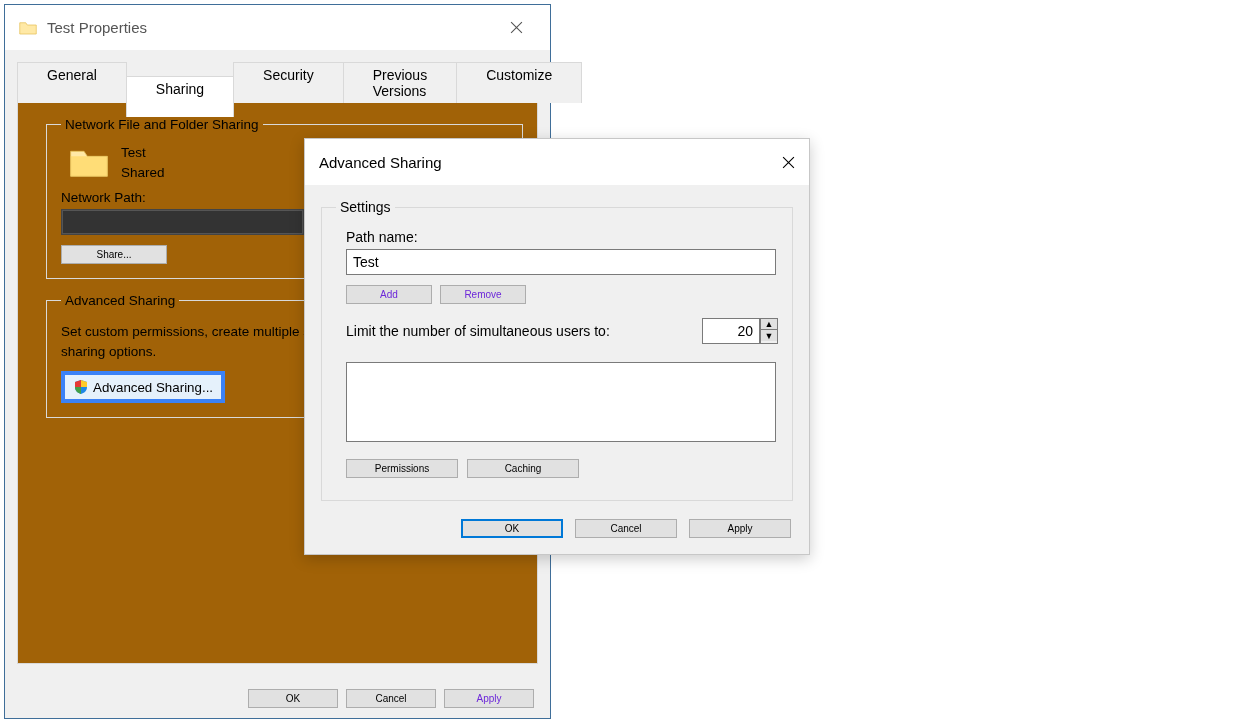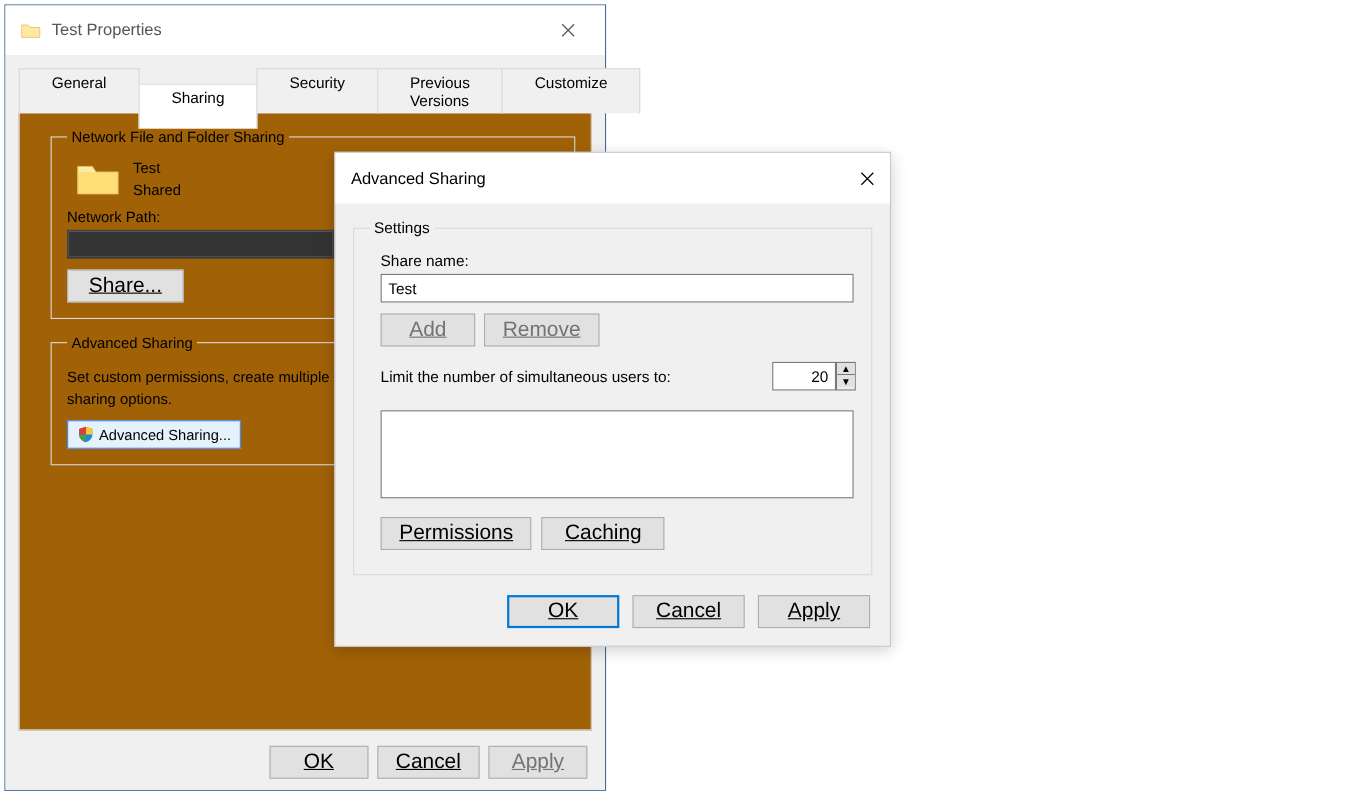--- a/index.html
+++ b/index.html
@@ -24,29 +24,29 @@
   .tab-body{border:1px solid #d9d9d9;background:#a16207;padding:14px 14px 14px 28px;height:562px}
 
   fieldset.groupbox{border:1px solid #d9d9d9;margin:0 0 14px 0;padding:10px 14px 14px 14px;font-size:13.5px}
   fieldset.groupbox legend{padding:0 4px;color:#000}
   .folder-big{width:40px;height:34px;margin:4px 12px 4px 8px}
   .name-row{display:flex;align-items:center;margin-bottom:6px}
   .name-row .names{line-height:1.45}
   .net-path-lbl{margin:4px 0 4px 0}
   .net-path-box{width:243px;height:26px;background:#333;border:1px solid #444;box-shadow:inset 0 0 0 1px #555}
   .btn{
-    background:#e1e1e1;border:1px solid #adadad;padding:3px 16px;font-family:inherit;font-size:19px;
-    min-width:88px;text-align:center;cursor:default;outline:none;text-decoration:underline;
+    background:#e1e1e1;border:1px solid #adadad;padding:3px 16px;font-family:inherit;font-size:10px;
+    min-width:88px;text-align:center;cursor:default;outline:none;
   }
-  .btn:disabled{color:#737373}
+  .btn:disabled{color:#6d28d9}
   .btn.default{border:2px solid #0078d7;padding:2px 15px}
   .share-btn{margin-top:10px;min-width:106px}
 
   .adv-desc{margin:4px 0 10px 0;line-height:1.45}
-  .adv-btn{border:1px solid #3b82f6;background:#e5f1fb;padding:4px 8px;display:inline-flex;align-items:center;gap:4px}
+  .adv-btn{border:4px solid #3b82f6;background:#e5f1fb;padding:4px 8px;display:inline-flex;align-items:center;gap:4px}
   .shield-ic{width:16px;height:16px}
 
   .props-buttons{position:absolute;left:0;right:0;bottom:10px;display:flex;justify-content:flex-end;gap:8px;padding-right:16px}
   .props-buttons .btn{min-width:90px}
 
   
   .adv-dialog{
     position:absolute;left:304px;top:138px;width:506px;background:#f0f0f0;
     border:1px solid #c7c7c7;box-shadow:0 4px 14px rgba(0,0,0,.2);
     font-size:14px;
@@ -166,21 +166,21 @@
       </svg>
     </div>
   </div>
 
   <div class="adv-client">
 
 
     <fieldset class="settings">
       <legend>Settings</legend>
 
-      <div class="field-lbl">Share name:</div>
+      <div class="field-lbl">Path name:</div>
       <input class="share-name-input" type="text" value="Test" style="">
       <div class="add-rem-row">
         <button class="btn" disabled="">Add</button>
         <button class="btn" disabled="">Remove</button>
       </div>
 
       <div class="limit-row">
         <span>Limit the number of simultaneous users to:</span>
         <div class="spin-wrap">
           <input class="spin-val" type="text" value="20" style="">

